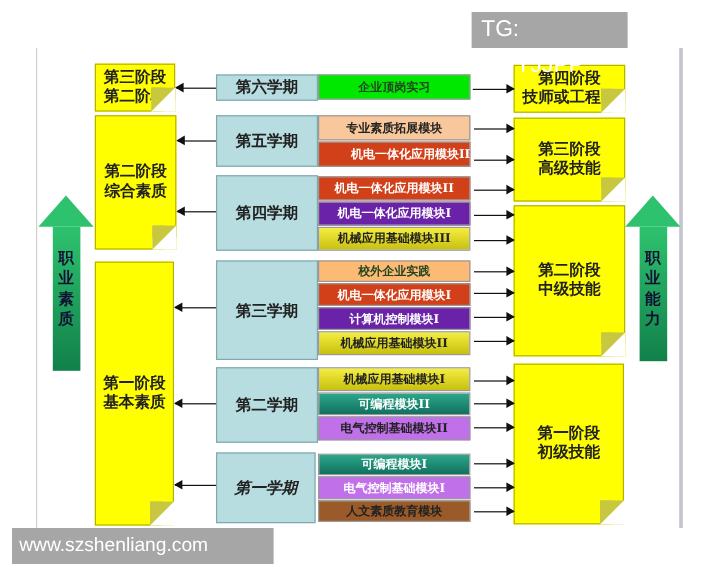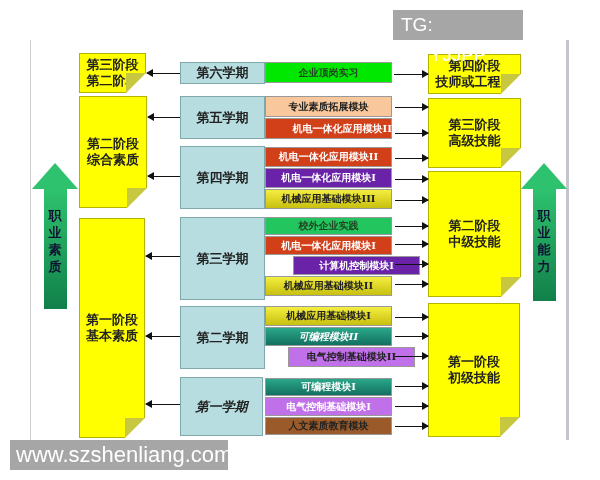--- a/index.html
+++ b/index.html
@@ -2,21 +2,21 @@
 <html><head>
 <meta charset="utf-8">
 <style>
   html, body { margin:0; padding:0; }
   body { width:600px; height:480px; background:#ffffff; position:relative; overflow:hidden;
          font-family:"DejaVu Serif","Liberation Serif",serif; }
   .frame-left { position:absolute; left:30px; top:40px; width:1px; height:400px; background:#cfcfcf; }
   .frame-right { position:absolute; left:566px; top:40px; width:3px; height:400px; background:#c4c4cc; }
   .wm { position:absolute; background:#a6a6a6; color:#fff; font-family:"Liberation Sans","DejaVu Sans",sans-serif; }
   .wm-top { left:393px; top:10px; width:122px; height:30px; font-size:19px; line-height:30px; padding-left:8px; }
-  .wm-bottom { left:10px; top:440px; width:212px; height:30px; font-size:22px; line-height:30px; padding-left:6px; }
+  .wm-bottom { left:10px; top:440px; width:212px; height:30px; font-size:16px; line-height:30px; padding-left:6px; }
 
   .stage { position:absolute; background:#ffff00; border:1px solid #b3b300; box-sizing:border-box;
            display:flex; align-items:center; justify-content:center; text-align:center;
            font-size:13px; line-height:16px; color:#222; font-weight:bold; }
   .stage .fold { position:absolute; right:-1px; bottom:-1px; width:0; height:0;
            border-left:10px solid #c8c840; border-top:10px solid #c8c840;
            border-right:10px solid #fff; border-bottom:10px solid #fff; }
   .stage span { white-space:pre-line; }
 
   .sem { position:absolute; background:#b7dde0; border:1px solid #7fa9ad; box-sizing:border-box;
@@ -103,28 +103,28 @@
 
 <div class="mod" style="top:62px;height:21px;background:#00e800;color:#224422;">企业顶岗实习</div>
 
 <div class="mod" style="top:96px;height:21px;background:#f8c89c;color:#222;">专业素质拓展模块</div>
 <div class="mod" style="top:118px;height:21px;background:#d2401a;color:#fff;padding-left:32px;">机电一体化应用模块III</div>
 
 <div class="mod" style="top:147px;height:20px;background:#d2401a;color:#fff;">机电一体化应用模块II</div>
 <div class="mod" style="top:168px;height:20px;background:#6a22a8;color:#fff;">机电一体化应用模块I</div>
 <div class="mod" style="top:189px;height:20px;background:linear-gradient(#f4ee40,#c8c010);color:#222;">机械应用基础模块III</div>
 
-<div class="mod" style="top:217px;height:18px;background:#22c55e;color:#224422;">校外企业实践</div>
+<div class="mod" style="top:217px;height:18px;background:#fdba74;color:#224422;">校外企业实践</div>
 <div class="mod" style="top:236px;height:19px;background:#d2401a;color:#fff;">机电一体化应用模块I</div>
-<div class="mod" style="top:256px;height:19px;background:#6a22a8;color:#fff;margin-left:28px;">计算机控制模块I</div>
+<div class="mod" style="top:256px;height:19px;background:#6a22a8;color:#fff;">计算机控制模块I</div>
 <div class="mod" style="top:276px;height:20px;background:linear-gradient(#f4ee40,#c8c010);color:#222;">机械应用基础模块II</div>
 
 <div class="mod" style="top:306px;height:20px;background:linear-gradient(#f4ee40,#c8c010);color:#222;">机械应用基础模块I</div>
-<div class="mod" style="top:327px;height:19px;background:linear-gradient(#2aa88a,#137060);color:#fff;font-style:italic;">可编程模块II</div>
-<div class="mod" style="top:347px;height:20px;background:#c070e8;color:#222;margin-left:23px;">电气控制基础模块II</div>
+<div class="mod" style="top:327px;height:19px;background:linear-gradient(#2aa88a,#137060);color:#fff;">可编程模块II</div>
+<div class="mod" style="top:347px;height:20px;background:#c070e8;color:#222;">电气控制基础模块II</div>
 
 <div class="mod" style="top:378px;height:18px;background:linear-gradient(#2aa88a,#137060);color:#fff;">可编程模块I</div>
 <div class="mod" style="top:397px;height:19px;background:#c070e8;color:#fff;">电气控制基础模块I</div>
 <div class="mod" style="top:417px;height:18px;background:#9a5a2a;color:#222;">人文素质教育模块</div>
 
 <div class="arrow-l" style="left:147px;top:73px;width:33px;"></div>
 <div class="arrow-l" style="left:148px;top:117px;width:32px;"></div>
 <div class="arrow-l" style="left:148px;top:176px;width:32px;"></div>
 <div class="arrow-l" style="left:146px;top:256px;width:34px;"></div>
 <div class="arrow-l" style="left:146px;top:336px;width:34px;"></div>

